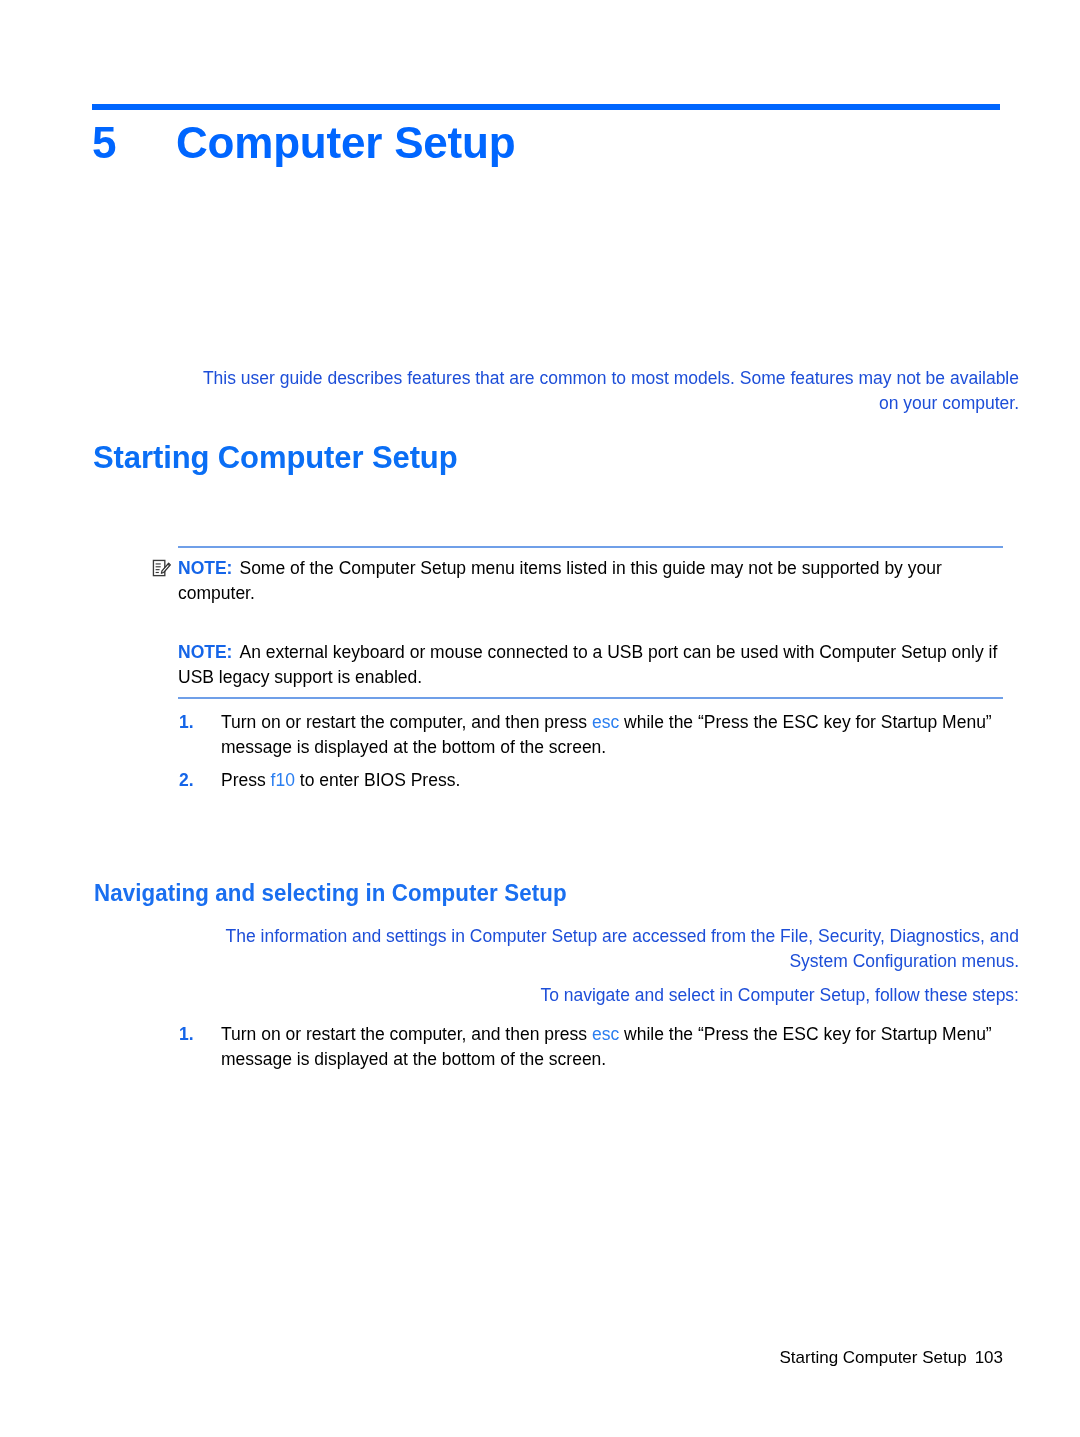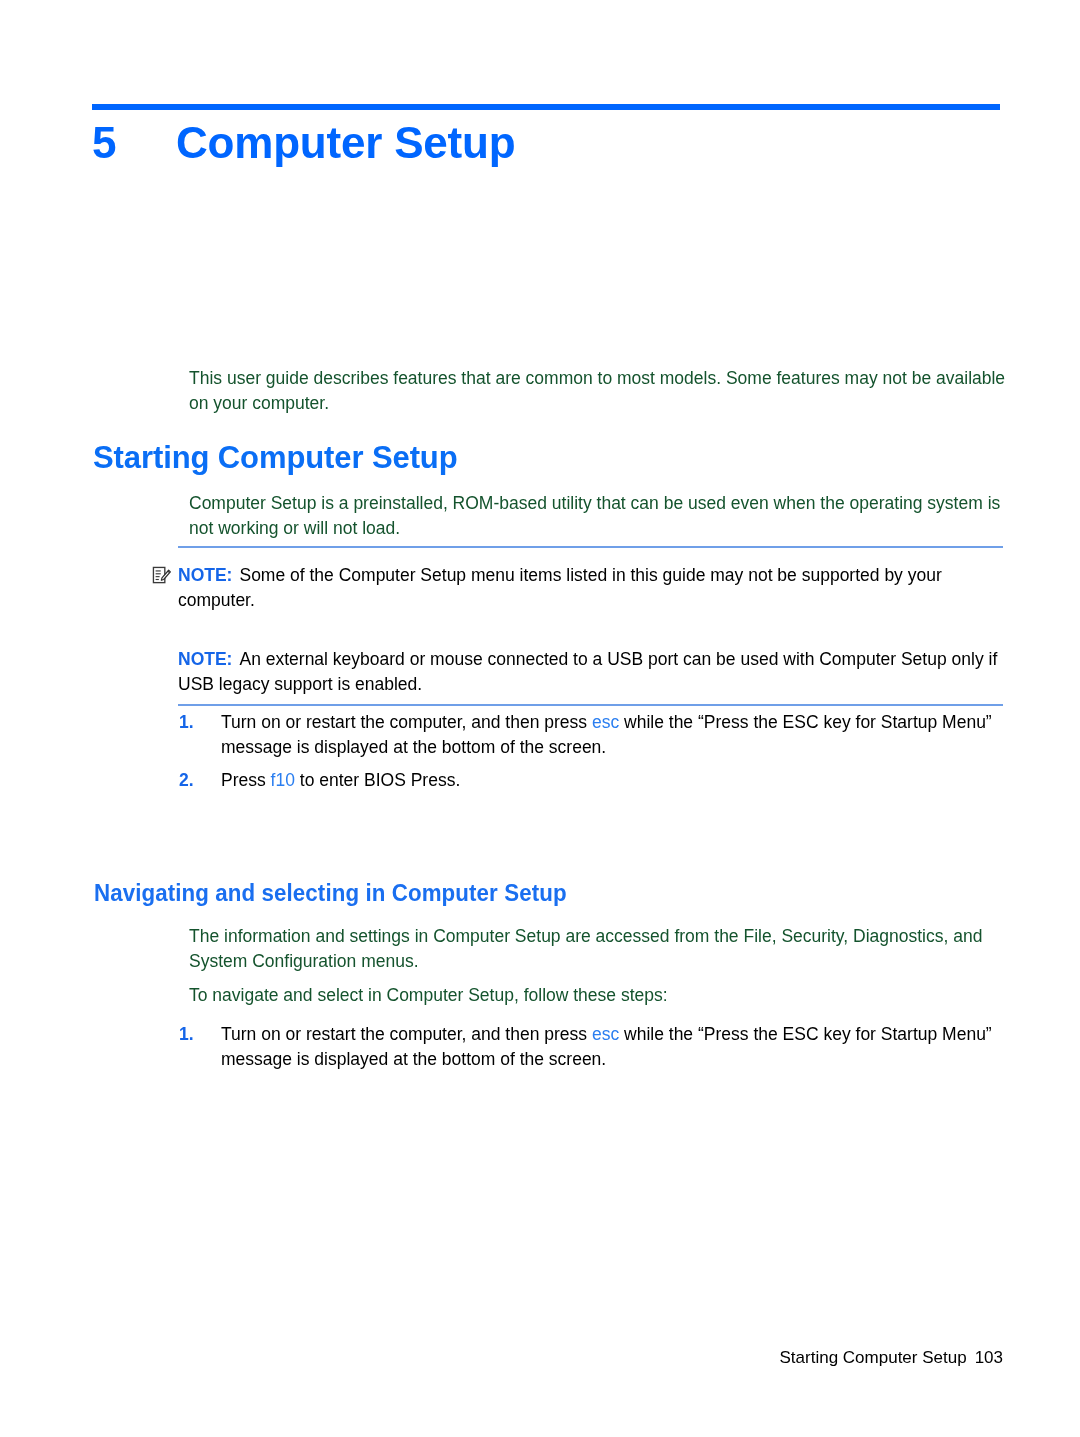--- a/index.html
+++ b/index.html
@@ -44,26 +44,26 @@
     white-space: nowrap;
   }
   .chapter-num {
     display: inline-block;
     width: 84px;
   }
 
   
   .body-para {
     position: absolute;
-    left: 189px;
+    left: 195px;
     width: 824px;
     font-size: 17.5px;
     line-height: 25px;
-    color: #14532d;
-    text-align: left;
+    color: #1d4ed8;
+    text-align: right;
   }
 
   .h1 {
     position: absolute;
     left: 93px;
     font-size: 31px;
     font-weight: bold;
     color: #0a6ef5;
     letter-spacing: -0.1px;
     white-space: nowrap;
@@ -82,21 +82,21 @@
     transform-origin: left center;
   }
 
   
   .note-block {
     position: absolute;
     left: 178px;
     width: 825px;
     border-top: 2px solid #6f9fe8;
     border-bottom: 2px solid #6f9fe8;
-    padding: 15px 0 7px 0;
+    padding: 8px 0 7px 0;
   }
   .note-item {
     position: relative;
     padding-left: 0;
     font-size: 17.5px;
     line-height: 25px;
   }
   .note-item + .note-item {
     margin-top: 34px;
   }
@@ -158,21 +158,20 @@
 
   <div class="chapter-rule"></div>
   <div class="chapter-title">
     <span class="chapter-num">5</span><span>Computer Setup</span>
   </div>
 
   <div class="body-para" style="top:366px;">This user guide describes features that are common to most models. Some features may not be available on your computer.</div>
 
   <div class="h1" style="top:440px;">Starting Computer Setup</div>
 
-  <div class="body-para" style="top:491px;">Computer Setup is a preinstalled, ROM-based utility that can be used even when the operating system is not working or will not load.</div>
 
   <div class="note-block" style="top:546px;">
     <div class="note-item">
       <span class="note-icon">
         <svg viewBox="0 0 20 20" width="19" height="19" aria-hidden="true">
           <rect x="1.5" y="1.5" width="12" height="16" fill="#ffffff" stroke="#3a3a3a" stroke-width="1.4"></rect>
           <line x1="3.8" y1="5.2" x2="9.2" y2="5.2" stroke="#3a3a3a" stroke-width="1.2"></line>
           <line x1="3.8" y1="8.2" x2="9.2" y2="8.2" stroke="#3a3a3a" stroke-width="1.2"></line>
           <line x1="3.8" y1="11.2" x2="8.0" y2="11.2" stroke="#3a3a3a" stroke-width="1.2"></line>
           <line x1="3.8" y1="14.2" x2="7.2" y2="14.2" stroke="#3a3a3a" stroke-width="1.2"></line>

